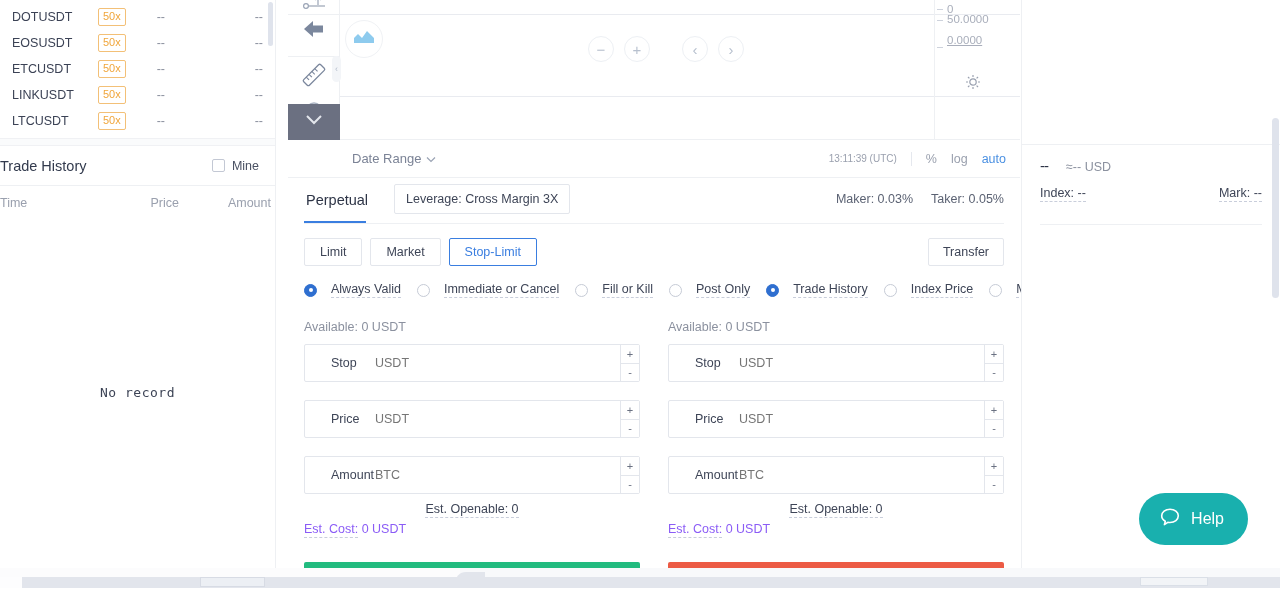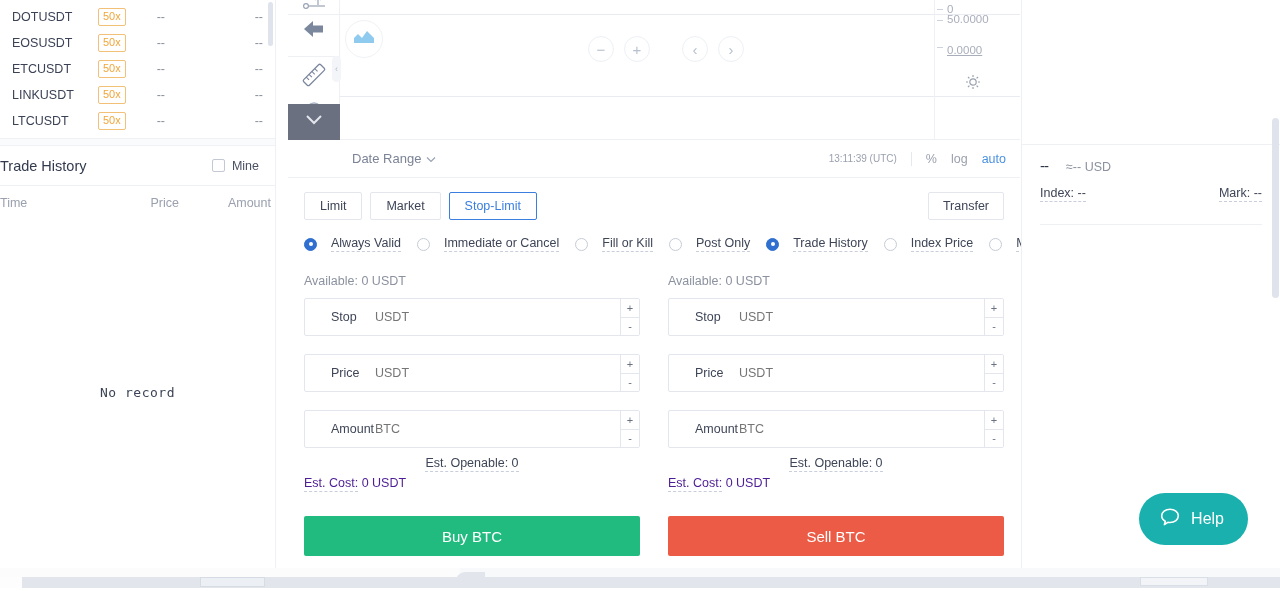--- a/index.html
+++ b/index.html
@@ -205,21 +205,21 @@
   .f-input { flex:1; border:none; outline:none; height: 100%; font-size:12.5px; color:#b91c1c; background:transparent; font-family:"Liberation Sans",sans-serif;}
   .steppers { position:absolute; right: 0; top:0; bottom:0; width: 19px; display:flex; flex-direction:column; }
   .step {
     flex:1; border-left:1px solid #e3e6ec;
     display:flex; align-items:center; justify-content:center;
     font-size: 11px; color:#6a7182; background:#fff; cursor:pointer;
   }
   .step.up { border-bottom:1px solid #e3e6ec; }
 
   .est-openable { text-align:center; font-size:12.5px; color:#3e4557; margin-top:-10px;}
-  .est-cost { font-size:12.5px; color:#4c1d95; margin-top: 6px; }
+  .est-cost { font-size:12.5px; color:#8b5cf6; margin-top: 6px; }
   .dashu { border-bottom:1px dashed #c9cedb; padding-bottom:1px; }
 
   .actions { display:flex; gap: 28px; margin-top: 26px; }
   .act-btn {
     flex:1; height: 40px; border:none; border-radius: 2px;
     color:#fff; font-size: 15px; cursor:pointer;
     font-family:"Liberation Sans",sans-serif;
   }
 
   
@@ -403,21 +403,21 @@
       </div>
 
       <div class="scroll-handle">‹</div>
 
       <div class="price-axis">
         <span class="ax-tick" style="top:9px;"></span>
         <span class="ax-lbl" style="top:3px;">0</span>
         <span class="ax-tick" style="top:20px;"></span>
         <span class="ax-lbl" style="top:13px;">50.0000</span>
         <span class="ax-tick" style="top:47px;"></span>
-        <span class="ax-lbl" style="top:44px;text-decoration:underline;">0.0000</span>
+        <span class="ax-lbl" style="top:34px;text-decoration:underline;">0.0000</span>
         <span class="gear-ic">
           <svg width="16" height="16" viewBox="0 0 16 16">
             <circle cx="8" cy="8" r="3.2" fill="none" stroke="#9aa1b0" stroke-width="1.2"></circle>
             <g stroke="#9aa1b0" stroke-width="1.2">
               <line x1="8" y1="1" x2="8" y2="3"></line>
                 <line x1="8" y1="13" x2="8" y2="15"></line>
               <line x1="1" y1="8" x2="3" y2="8"></line>
                 <line x1="13" y1="8" x2="15" y2="8"></line>
               <line x1="3" y1="3" x2="4.4" y2="4.4"></line>
                 <line x1="11.6" y1="11.6" x2="13" y2="13"></line>
@@ -442,20 +442,29 @@
         <span class="utc-time">13:11:39 (UTC)</span>
         <span class="vsep"></span>
         <span class="foot-opt">%</span>
         <span class="foot-opt">log</span>
         <span class="foot-opt active">auto</span>
       </span>
     </div>
 
     <div class="trade-panel">
 
+      <div class="tp-head">
+        <span class="tab-perp">Perpetual</span>
+        <span class="tab-underline"></span>
+        <span class="lev-box">Leverage: Cross Margin 3X</span>
+        <span class="fees">
+          <span>Maker: 0.03%</span>
+          <span>Taker: 0.05%</span>
+        </span>
+      </div>
 
       <div class="ord-types">
         <button class="otype">Limit</button>
         <button class="otype">Market</button>
         <button class="otype sel">Stop-Limit</button>
         <button class="transfer-btn">Transfer</button>
       </div>
 
       <div class="radio-row">
         <span class="rad-item">

